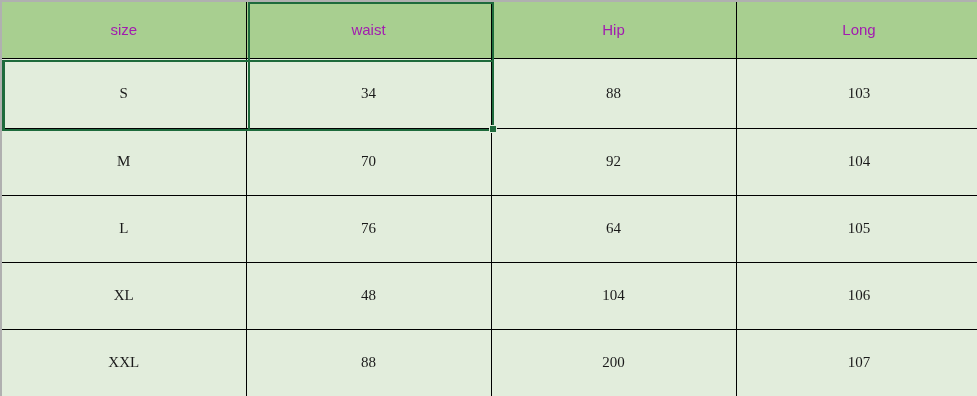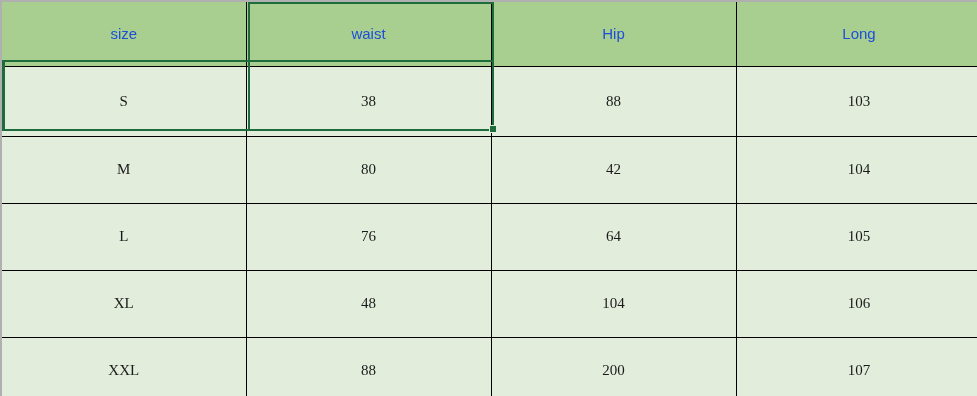--- a/index.html
+++ b/index.html
@@ -60,23 +60,23 @@
   .grid-table td {
     border: 1px solid #000000;
     text-align: center;
     vertical-align: middle;
     padding: 0;
     font-weight: normal;
     box-sizing: border-box;
   }
 
   .grid-table thead th {
-    height: 64px;
+    height: 56px;
     background: #A8CF90;
-    color: #1d4ed8;
+    color: #a21caf;
     font-size: 15px;
     font-family: "Liberation Sans", sans-serif;
     border-top: none;
   }
 
   .grid-table tbody td {
     height: 67px;
     background: #E2EDDC;
     color: #1a1a1a;
     font-size: 15px;
@@ -163,28 +163,28 @@
         <tr>
           <th>size</th>
           <th>waist</th>
           <th>Hip</th>
           <th>Long</th>
         </tr>
       </thead>
       <tbody>
         <tr>
           <td>S</td>
-          <td>38</td>
+          <td>34</td>
           <td>88</td>
           <td>103</td>
         </tr>
         <tr>
           <td>M</td>
-          <td>80</td>
-          <td>42</td>
+          <td>70</td>
+          <td>92</td>
           <td>104</td>
         </tr>
         <tr>
           <td>L</td>
           <td>76</td>
           <td>64</td>
           <td>105</td>
         </tr>
         <tr>
           <td>XL</td>

